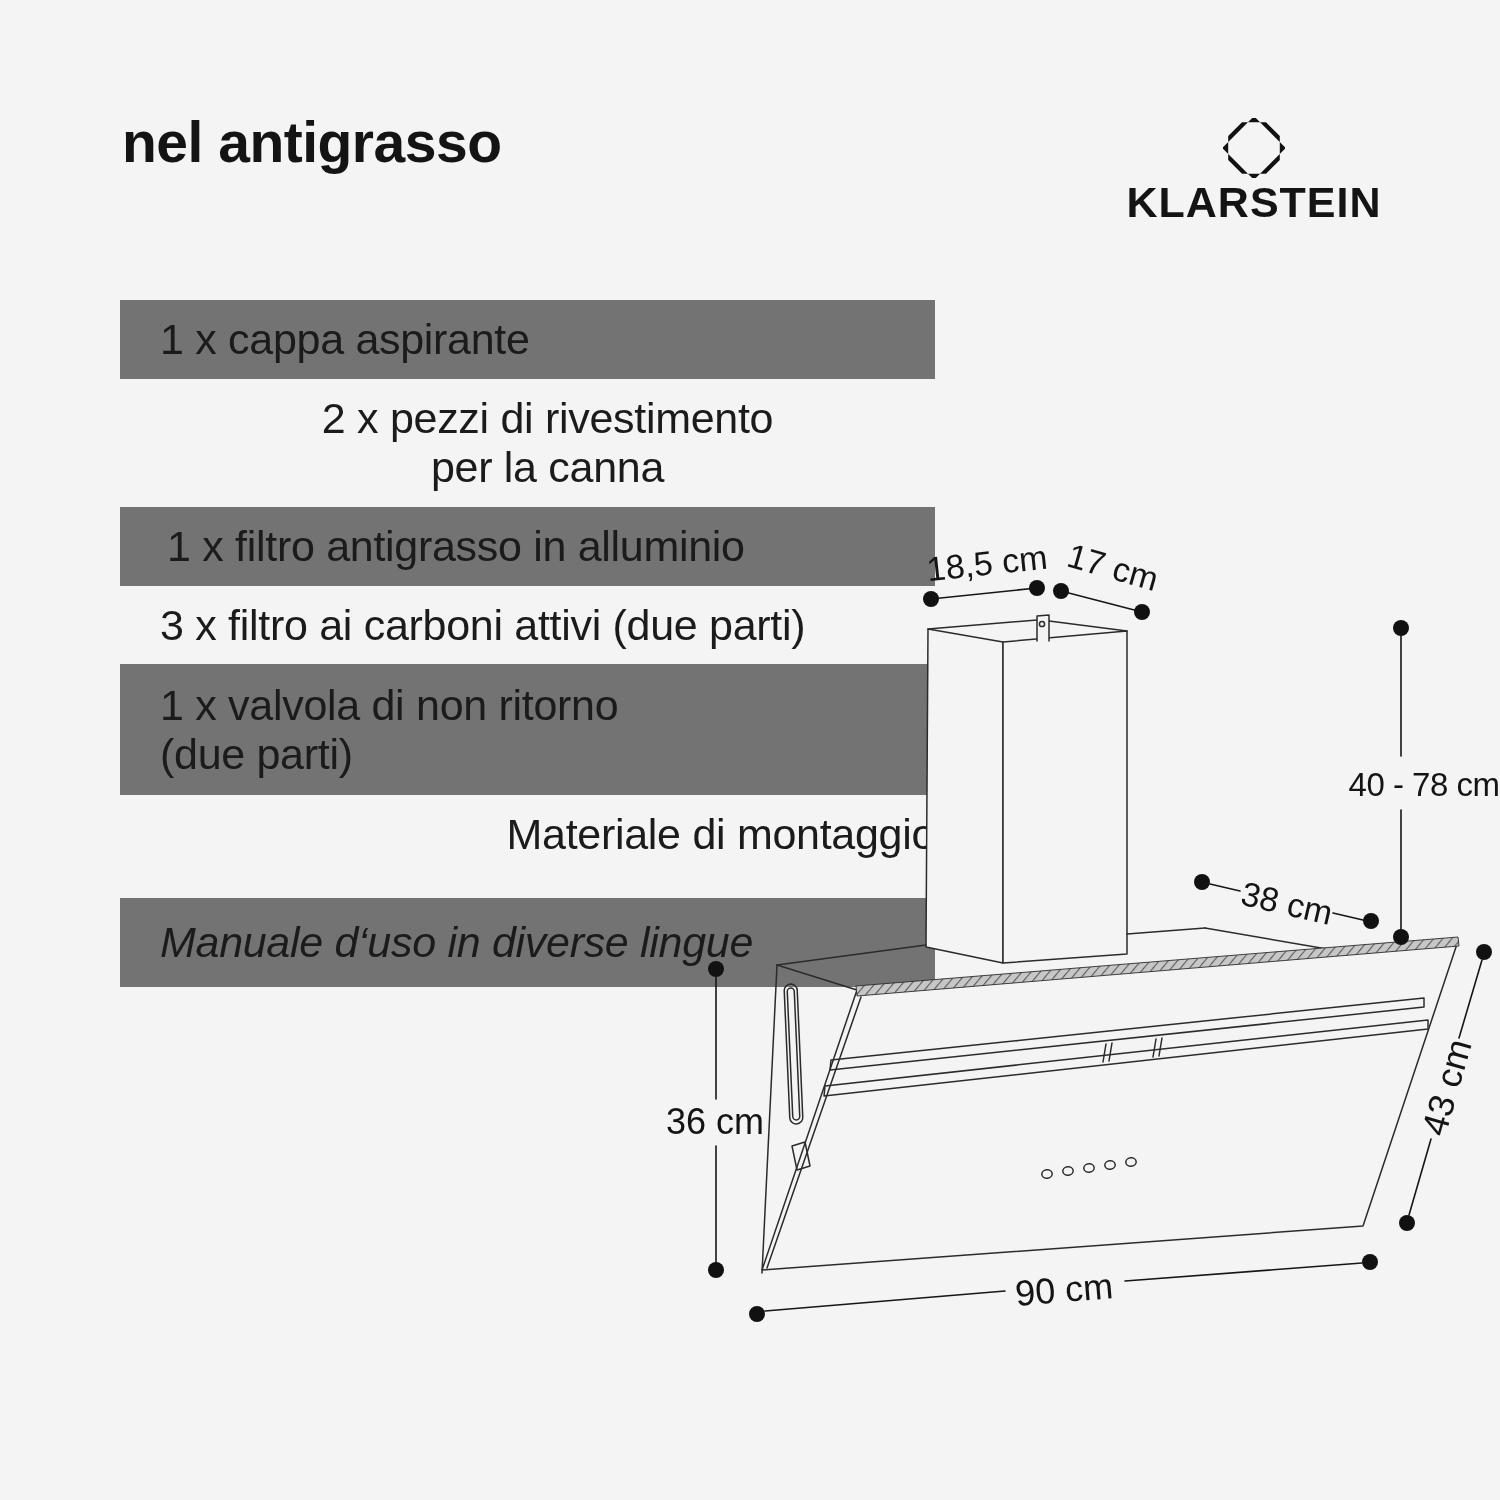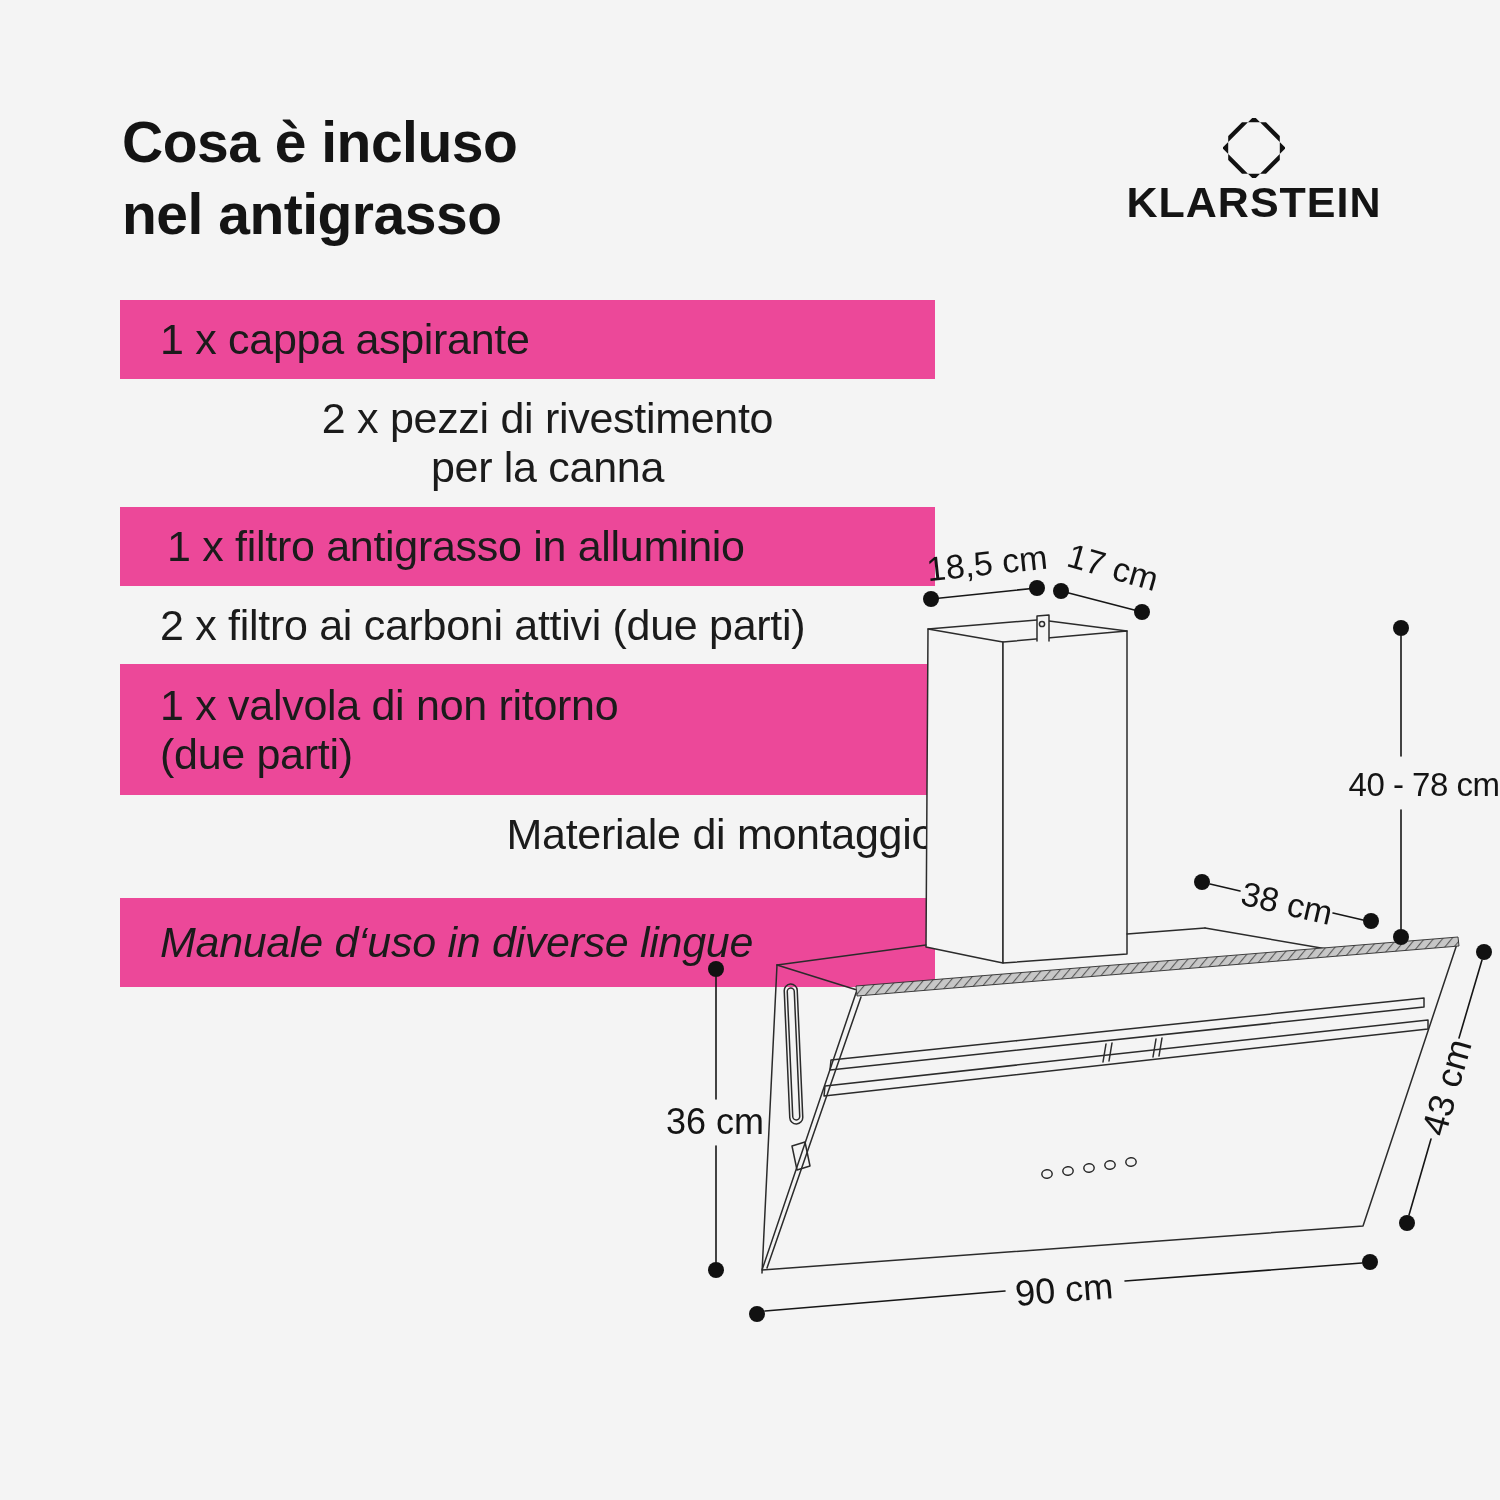--- a/index.html
+++ b/index.html
@@ -25,21 +25,21 @@
   }
   
   .list{left:0;top:0;width:1500px;height:1500px;pointer-events:none;}
   .row{
     position:absolute;left:120px;width:815px;
     display:flex;flex-direction:column;justify-content:center;
     padding-left:40px;box-sizing:border-box;
     font-size:43px;line-height:49px;letter-spacing:-0.3px;color:#1b1b1b;
     white-space:nowrap;
   }
-  .row.band{background:#ec4899;}
+  .row.band{background:#737373;}
   
   .r1{top:300px;height:79px;}
   .r2{top:394px;height:98px;align-items:center;}
   .r3{top:507px;height:79px;padding-left:47px;}
   .r4{top:601px;height:48px;}
   .r5{top:664px;height:131px;}
   .r6{top:810px;height:48px;align-items:flex-end;}
   .r7{top:898px;height:89px;font-style:italic;}
   
   svg.diagram{left:0;top:0;}
@@ -52,21 +52,20 @@
     fill:#141414;text-anchor:middle;
   }
   .fs36{font-size:36px;}
   .fs34{font-size:34px;}
   .fs33{font-size:33px;letter-spacing:-0.5px;}
 </style>
 </head>
 <body>
 
 <div class="abs title">
-  <div>Cosa è incluso</div>
   <div>nel antigrasso</div>
 </div>
 
 <div class="abs brand">
   <svg class="brand-icon" viewBox="0 0 100 100" aria-hidden="true">
     <path fill="#111111" fill-rule="evenodd" d="M30 7 L70 7 L93 30 L93 70 L70 93 L30 93 L7 70 L7 30 Z
          M50 -3 L103 50 L50 103 L-3 50 Z"></path>
   </svg>
   <div class="brand-word">KLARSTEIN</div>
 </div>
@@ -76,21 +75,21 @@
     <div>1 x cappa aspirante</div>
   </div>
   <div class="row r2">
     <div>2 x pezzi di rivestimento</div>
     <div>per la canna</div>
   </div>
   <div class="row band r3">
     <div>1 x filtro antigrasso in alluminio</div>
   </div>
   <div class="row r4">
-    <div>2 x filtro ai carboni attivi (due parti)</div>
+    <div>3 x filtro ai carboni attivi (due parti)</div>
   </div>
   <div class="row band r5">
     <div>1 x valvola di non ritorno</div>
     <div>(due parti)</div>
   </div>
   <div class="row r6">
     <div>Materiale di montaggio</div>
   </div>
   <div class="row band r7">
     <div>Manuale d‘uso in diverse lingue</div>

